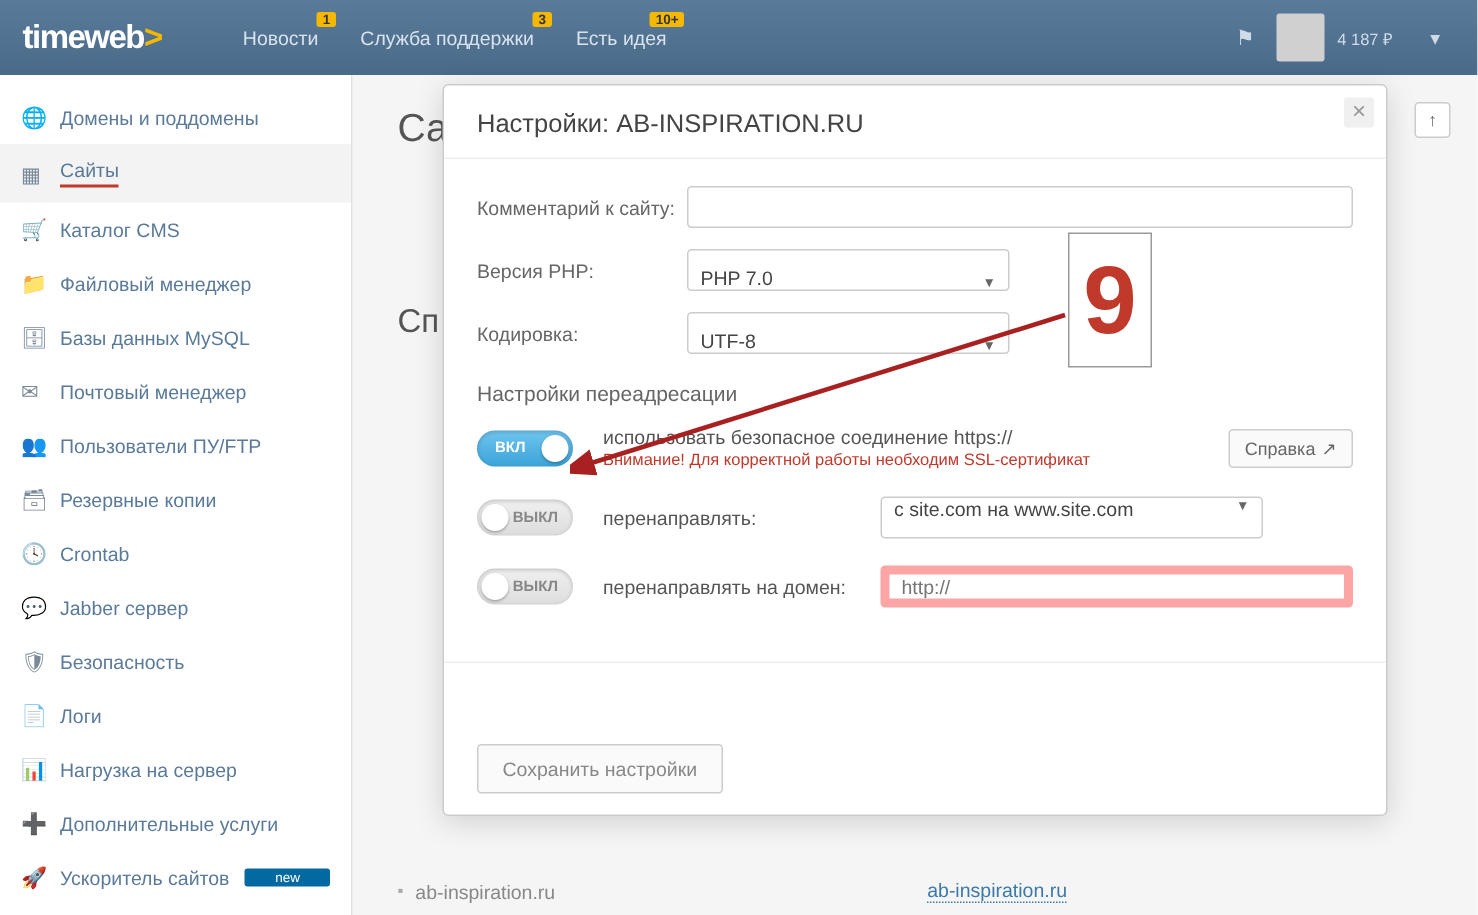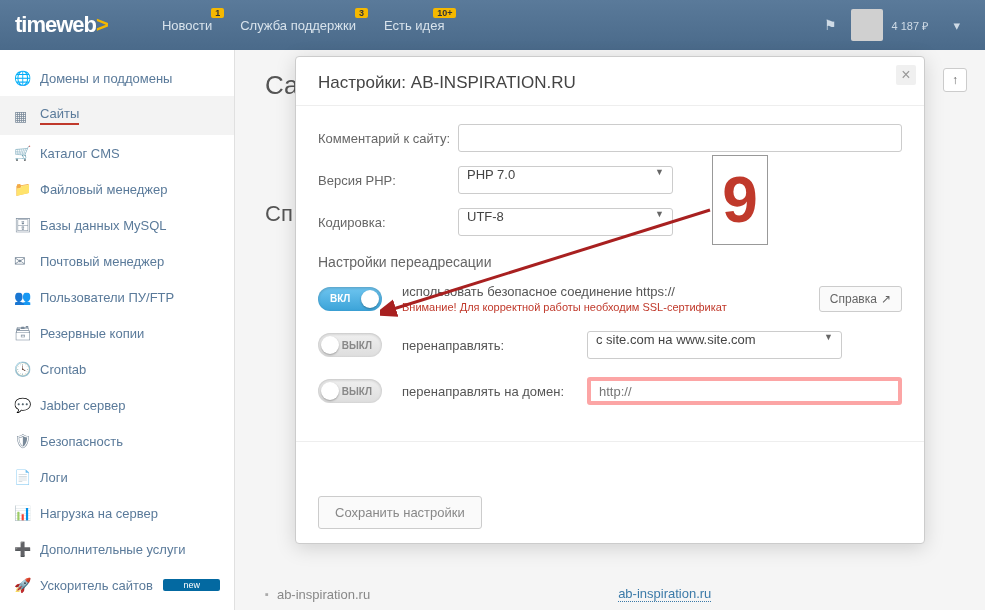--- a/index.html
+++ b/index.html
@@ -29,37 +29,37 @@
 .bg-table { position: absolute; bottom: 8px; left: 30px; right: 30px; display:flex; align-items:center; gap:8px; color:#888; font-size:13px; }
 .bg-table .link { color: #3b7aa8; border-bottom: 1px dotted #3b7aa8; }
 .bg-folder { color:#aaa; font-size:11px; }
 .modal { position: absolute; left: 295px; top: 56px; width: 630px; background: #fff; border: 1px solid #ccc; border-radius: 4px; box-shadow: 0 4px 20px rgba(0,0,0,0.15); padding: 0; }
 .modal-close { position: absolute; right: 8px; top: 8px; width: 20px; height: 20px; color: #999; cursor: pointer; font-size: 16px; display:flex; align-items:center; justify-content:center; background:#f0f0f0; border-radius:2px; }
 .modal-header { padding: 16px 22px 12px; font-size: 17px; color: #444; border-bottom: 1px solid #eee; }
 .modal-body { padding: 18px 22px; }
 .form-row { display: flex; align-items: center; margin-bottom: 14px; }
 .form-label { width: 140px; color: #666; font-size: 13px; }
 .form-input { flex: 1; height: 28px; border: 1px solid #ccc; border-radius: 3px; padding: 0 8px; font-size: 13px; }
-.form-select { width: 215px; height: 28px; border: 1px solid #ccc; border-radius: 3px; padding: 0 8px; display:flex; align-items:flex-start; justify-content:space-between; background:#fff; cursor:pointer; font-size:13px; color:#444;gap:32px; }
+.form-select { width: 215px; height: 28px; border: 1px solid #ccc; border-radius: 3px; padding: 0 8px; display:flex; align-items:flex-end; justify-content:space-between; background:#fff; cursor:pointer; font-size:13px; color:#444;gap:32px; }
 .caret { font-size: 9px; color: #666; }
 .section-title { color: #666; margin: 18px 0 14px; font-size: 14px; }
 .redirect-row { display: flex; align-items: center; margin-bottom: 18px; gap: 20px; }
 .toggle { width: 64px; height: 24px; border-radius: 12px; position: relative; cursor: pointer; display:flex; align-items:center; font-size:10px; font-weight:bold; color:#fff; box-shadow: inset 0 1px 3px rgba(0,0,0,0.2); flex-shrink:0; }
 .toggle.on { background: linear-gradient(#6fc5f0,#3ba3d8); padding-left: 12px; }
 .toggle.off { background: linear-gradient(#f0f0f0,#ddd); color:#888; justify-content:flex-end; padding-right:10px; }
 .toggle .knob { width: 18px; height: 18px; background: #fff; border-radius: 50%; position: absolute; top: 3px; box-shadow: 0 1px 2px rgba(0,0,0,0.3); }
 .toggle.on .knob { right: 3px; }
 .toggle.off .knob { left: 3px; }
 .redirect-content { flex: 1; }
 .redirect-label { color: #555; font-size: 13px; margin-bottom: 2px; }
 .redirect-warning { color: #c0392b; font-size: 11px; }
 .help-btn { border: 1px solid #ccc; border-radius: 3px; padding: 5px 10px; font-size: 12px; color: #666; background: #fafafa; cursor: pointer; display:flex; align-items:center; gap:4px; }
 .inline-label { color: #555; font-size: 13px; width: 165px; }
 .redirect-select { width: 255px; height: 28px; border: 1px solid #ccc; border-radius: 3px; padding: 0 8px; display:flex; justify-content:space-between; background:#fff; cursor:pointer; font-size:13px; color:#444; }
-.domain-input { flex:1; height: 28px; border: 4px solid #fca5a5; border-radius: 3px; padding: 0 8px; font-size: 13px; color:#aaa; }
+.domain-input { flex:1; height: 28px; border: 6px solid #fca5a5; border-radius: 3px; padding: 0 8px; font-size: 13px; color:#aaa; }
 .modal-footer { padding: 14px 22px; border-top: 1px solid #eee; }
 .save-btn { border: 1px solid #ccc; border-radius: 3px; padding: 8px 16px; font-size: 13px; color: #888; background: #fafafa; cursor: pointer; margin-top: 40px; }
 .big-nine { position: absolute; left: 712px; top: 155px; width: 56px; height: 90px; background: #fff; border: 1px solid #999; display:flex; align-items:center; justify-content:center; font-size: 64px; font-weight: bold; color: #c0392b; z-index: 50; }
 .arrow-svg { position: absolute; left: 380px; top: 200px; z-index: 49; pointer-events: none; }
 </style>
 </head>
 <body>
 
 <div class="header">
   <div class="logo"><span>timeweb</span><span class="chev">&gt;</span></div>

